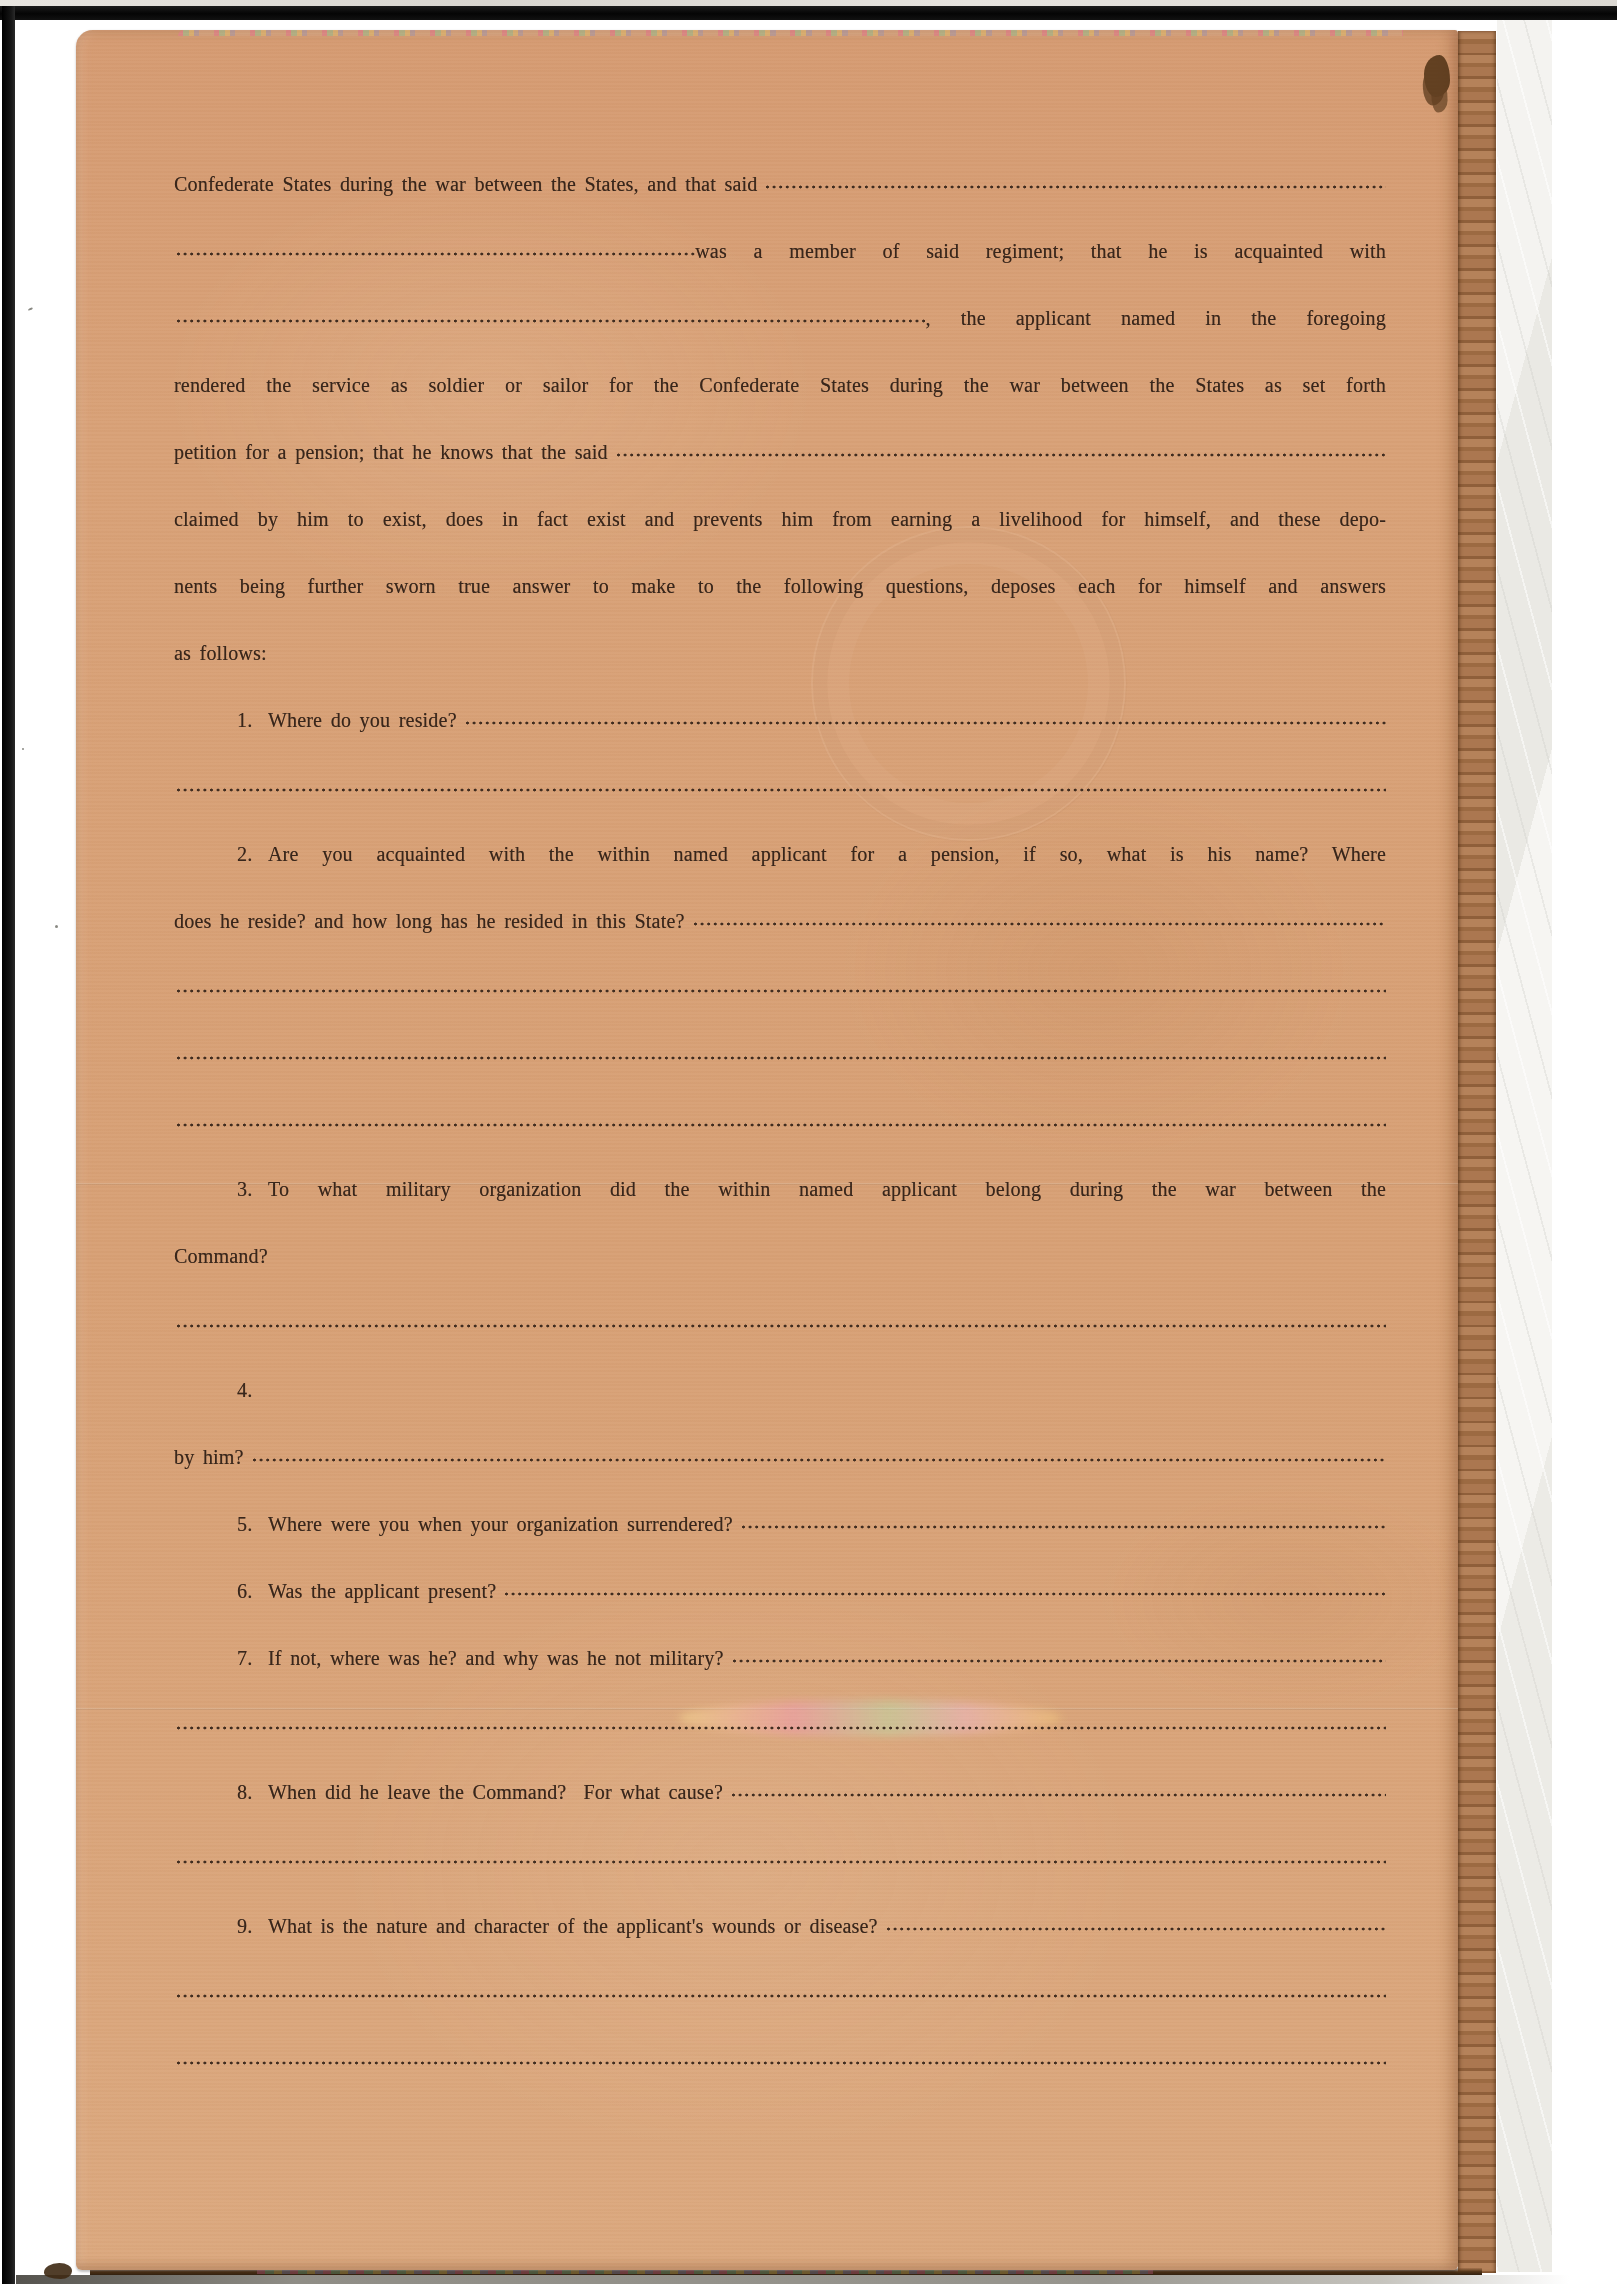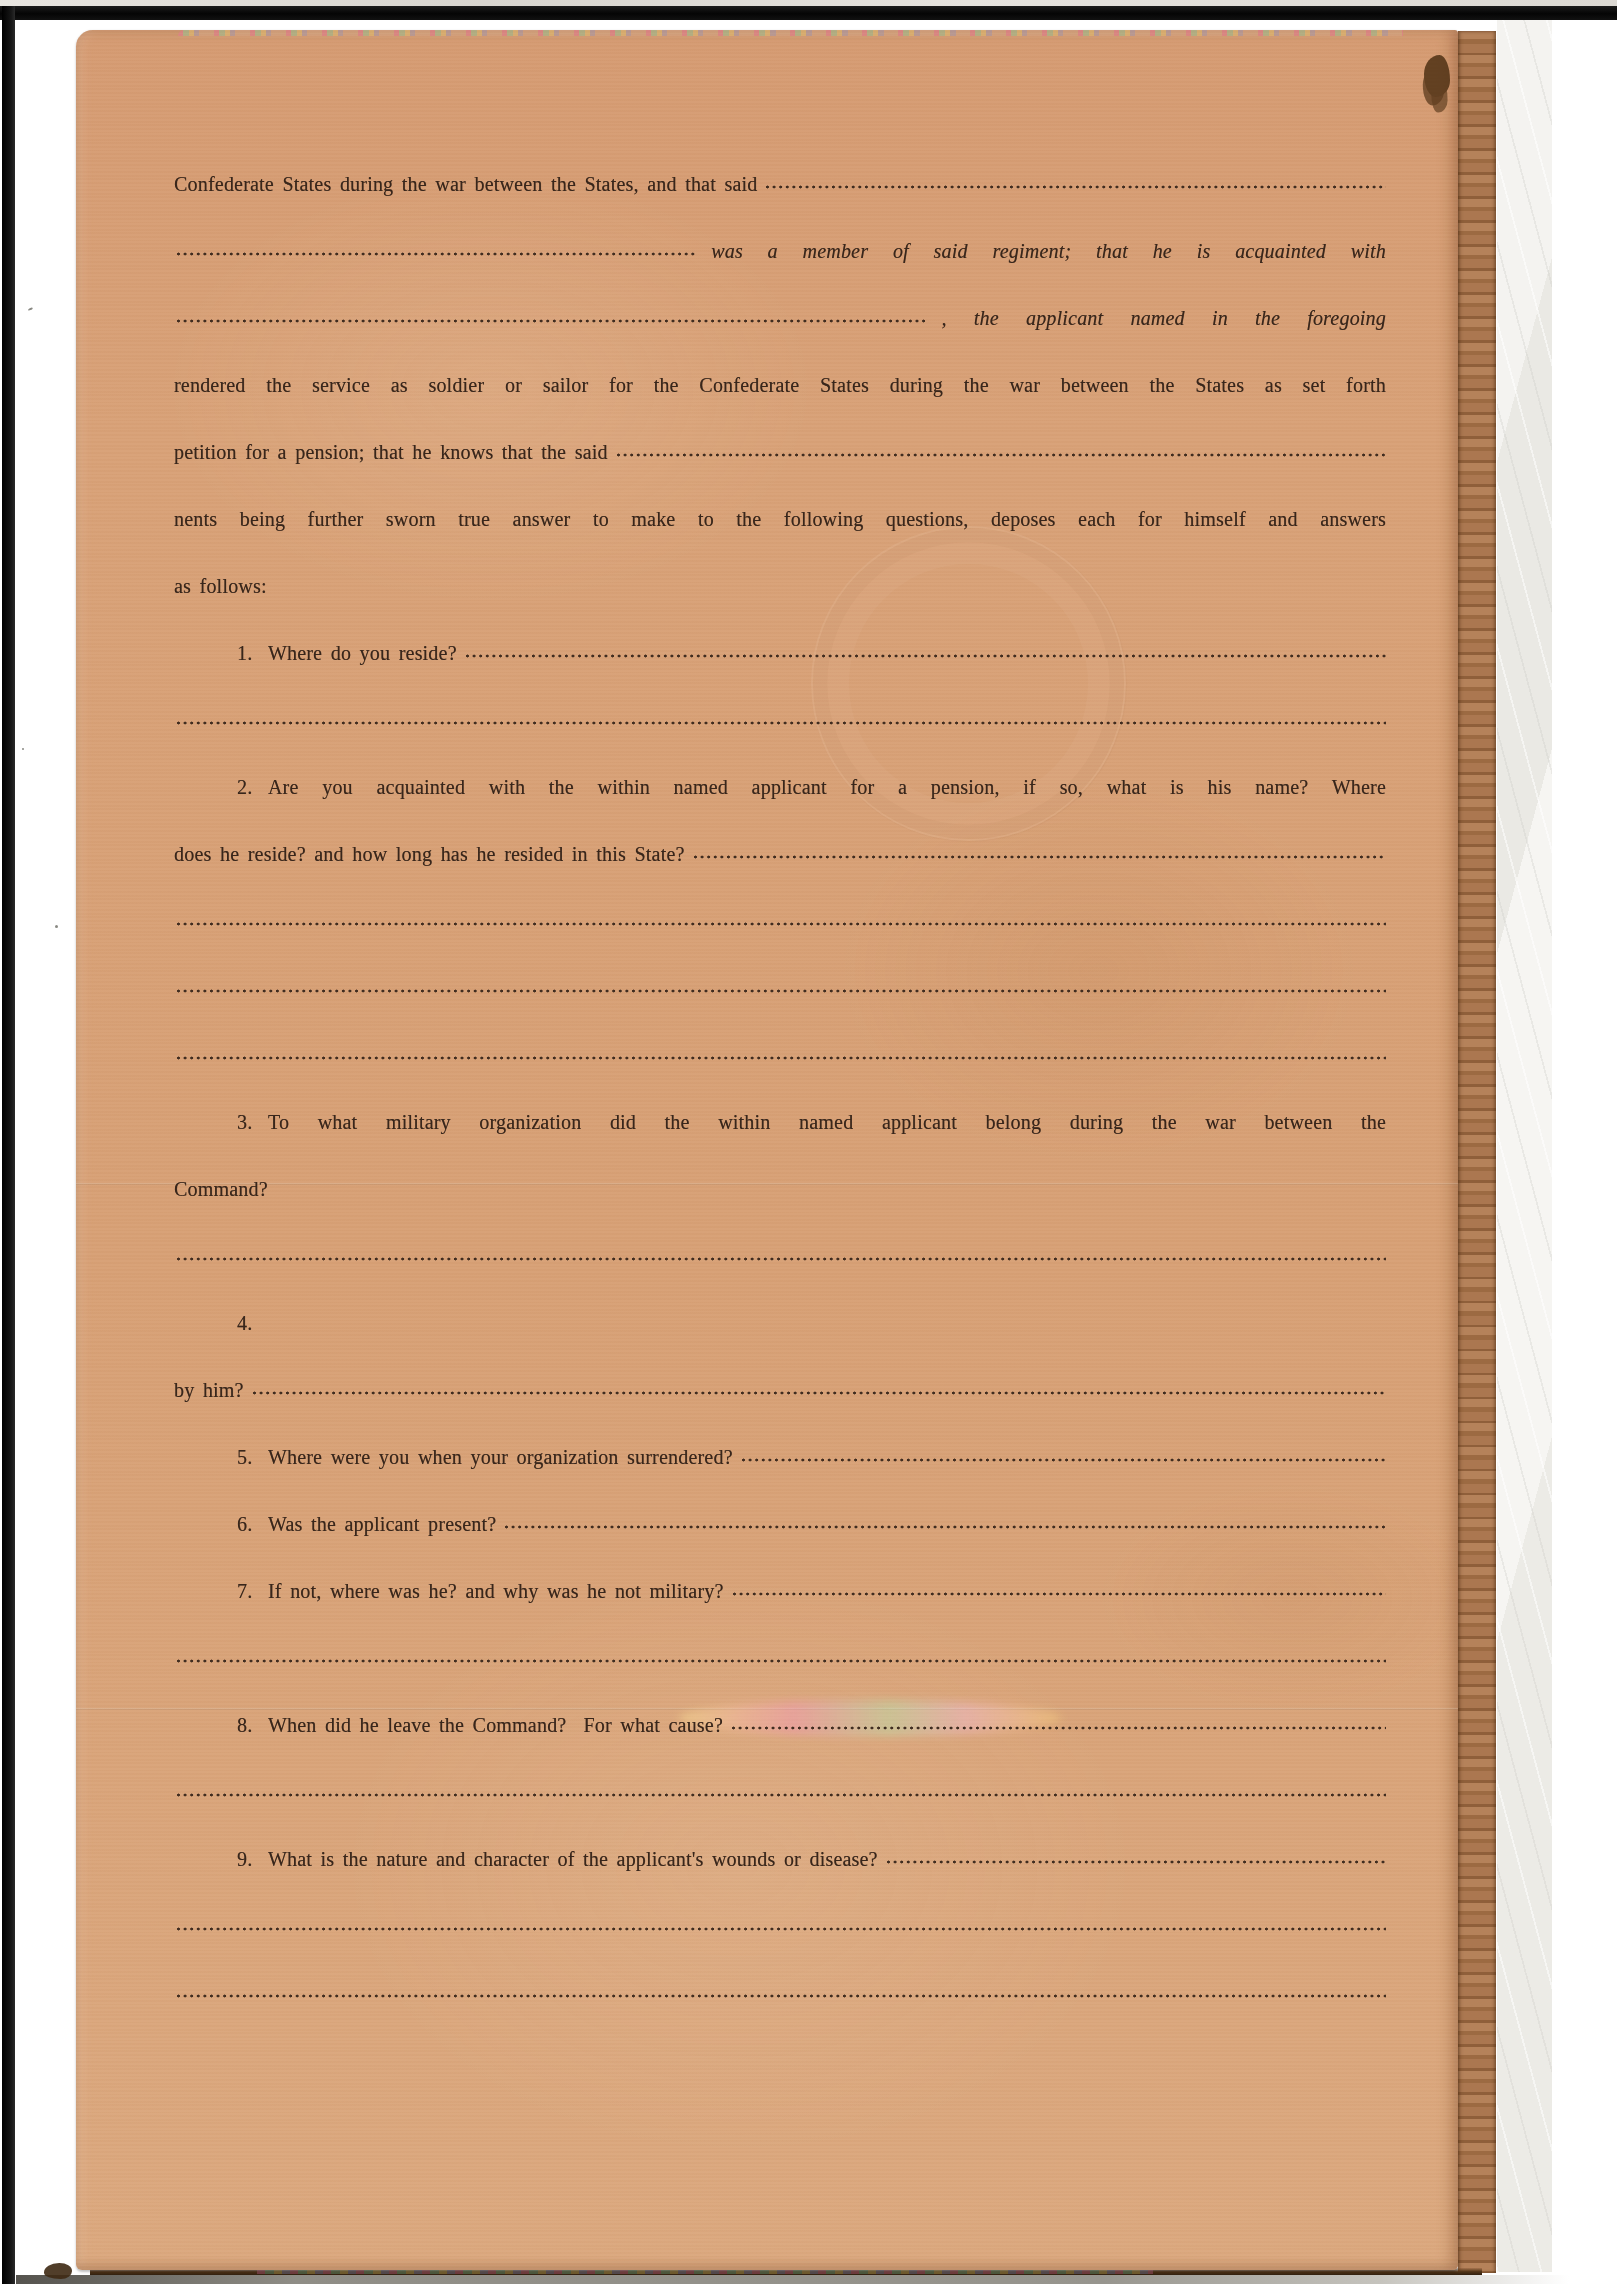--- a/index.html
+++ b/index.html
@@ -66,21 +66,21 @@
     border-radius:55% 45% 40% 60%/60% 50% 50% 40%;opacity:.9;filter:blur(0.3px);}
 
   
   .textblock{position:absolute;left:98px;right:72px;top:99px;color:#38261b;
     font-size:20px;word-spacing:3.3px;letter-spacing:0.2px;
     text-shadow:0.2px 0.2px 0.3px rgba(56,38,27,.5);}
   .line{display:flex;height:67px;align-items:flex-end;}
   .num{flex:0 0 auto;margin-left:63px;margin-right:15.5px;}
   .txt{flex:0 0 auto;white-space:pre;}
   .txt.grow{flex:1 1 auto;white-space:normal;text-align:justify;text-align-last:justify;}
-  .txt.after-dots{margin-left:16px;font-style:italic;}
+  .txt.after-dots{margin-left:0;}
   .dots{flex:1 1 auto;height:7.8px;margin-bottom:4.8px;background-repeat:repeat-x;
     background-image:radial-gradient(circle,rgba(56,38,27,.95) 1.2px,rgba(56,38,27,0) 1.7px);
     background-size:6.6px 7.8px;background-position:1.2px center;}
   .dots.trail{margin-left:6px;}
   .dots.lead-short{flex:0 0 43%;}
   .dots.lead-long{flex:0 0 62%;}
   .dots.full{flex:1 1 100%;}
 </style>
 </head>
 <body>
@@ -119,20 +119,23 @@
           <span class="txt grow after-dots">, the applicant named in the foregoing</span>
         </div>
         <div class="line">
           <span class="txt grow">rendered the service as soldier or sailor for the Confederate States during the war between the States as set forth</span>
         </div>
         <div class="line">
           <span class="txt">petition for a pension; that he knows that the said</span>
           <span class="dots trail"></span>
         </div>
         <div class="line">
+          <span class="txt grow">claimed by him to exist, does in fact exist and prevents him from earning a livelihood for himself, and these depo-</span>
+        </div>
+        <div class="line">
           <span class="txt grow">nents being further sworn true answer to make to the following questions, deposes each for himself and answers</span>
         </div>
         <div class="line">
           <span class="txt">as follows:</span>
         </div>
         <div class="line">
           <span class="num">1.</span>
           <span class="txt">Where do you reside?</span>
           <span class="dots trail"></span>
         </div>

